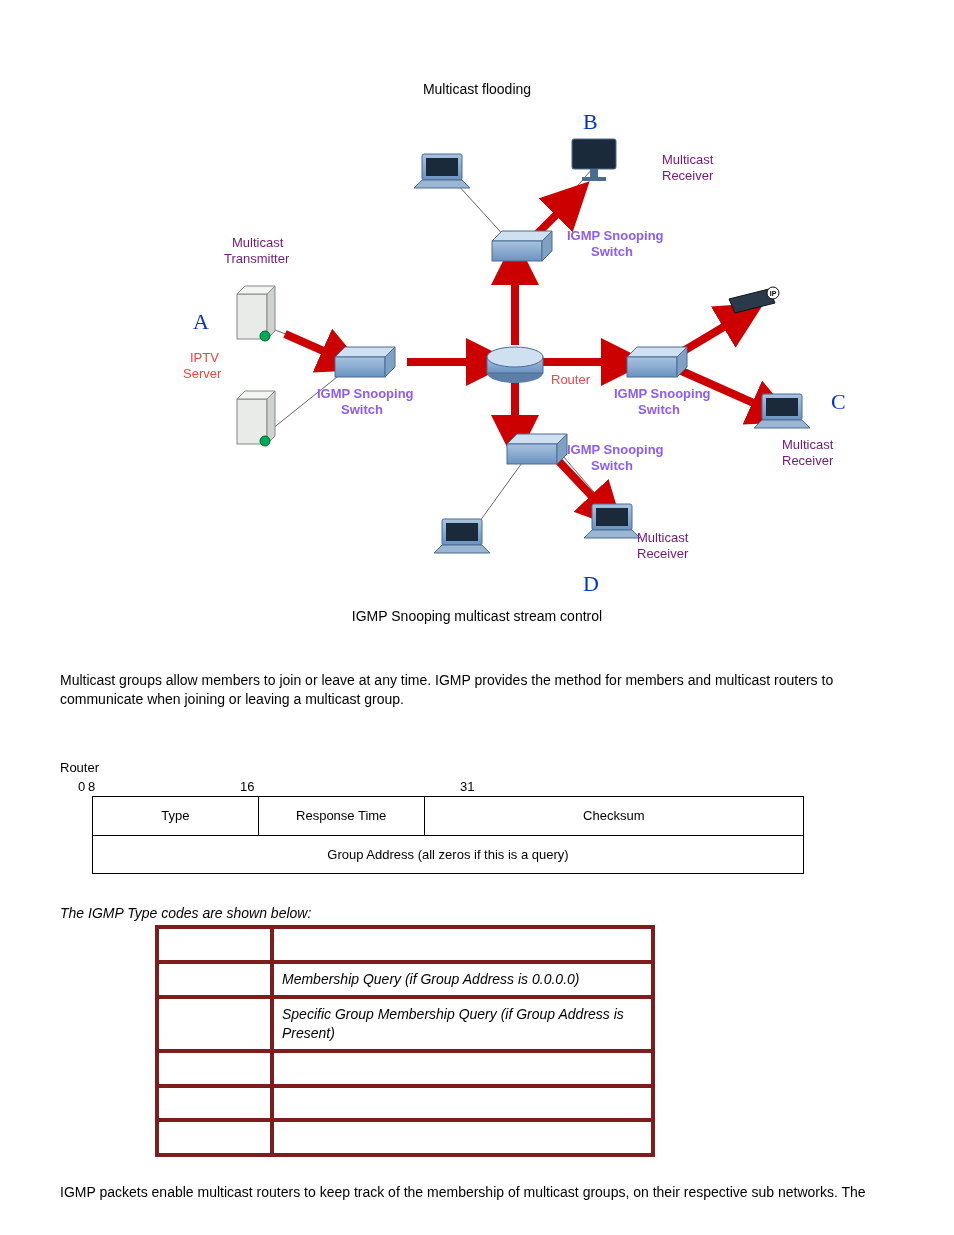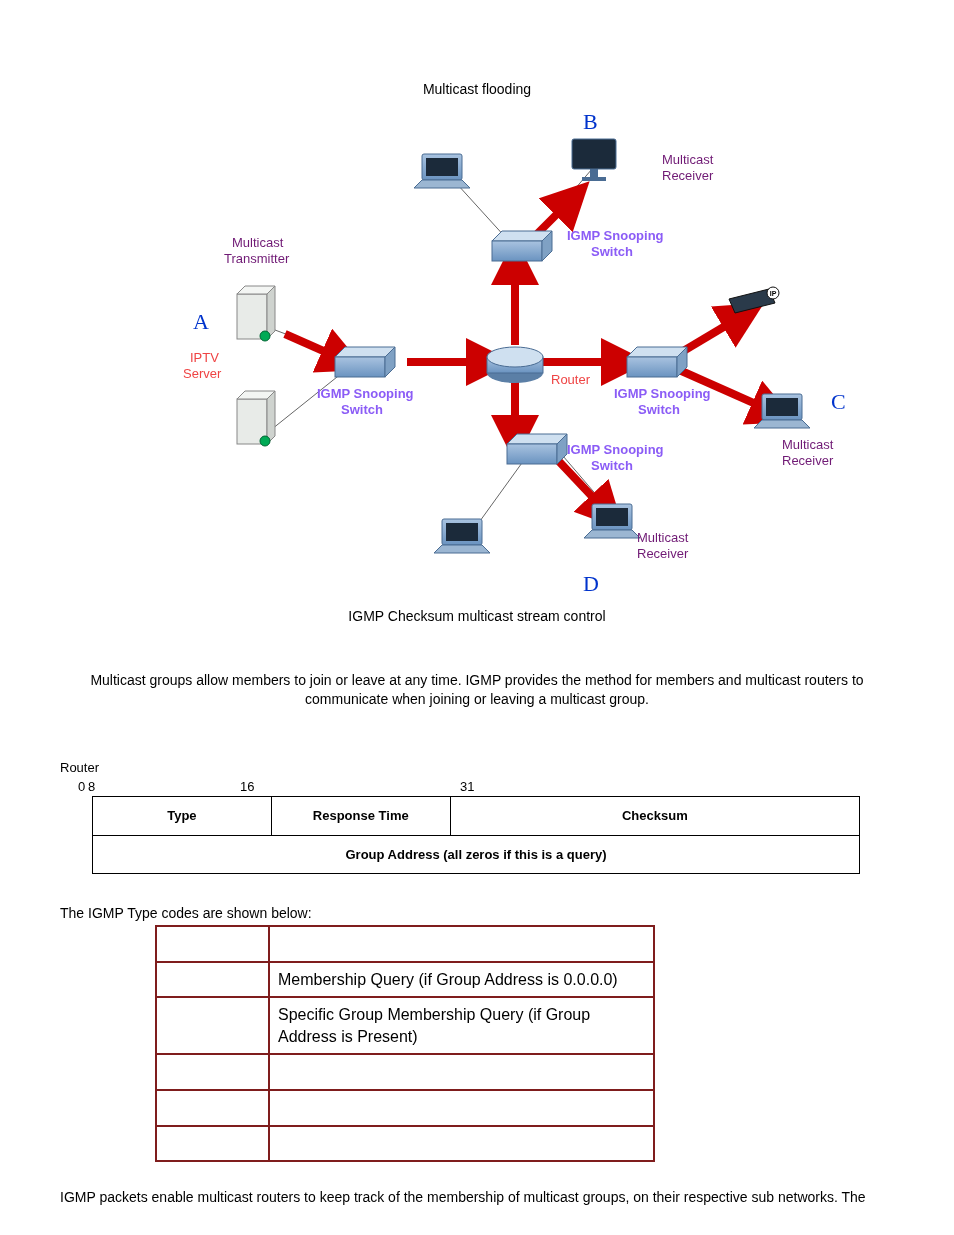--- a/index.html
+++ b/index.html
@@ -6,35 +6,35 @@
   .page{width:954px;min-height:1235px;margin:0 auto;position:relative;padding:80px 60px 40px 60px;box-sizing:border-box;font-size:14px;line-height:1.35;}
   .fig-caption{text-align:center;font-size:14px;}
   .diagram{position:relative;width:720px;height:490px;margin:10px auto 8px auto;}
   .diagram svg{position:absolute;top:0;left:0;}
   .lbl{position:absolute;font-size:13px;white-space:nowrap;}
   .green{color:#701a75;}
   .blue{color:#8b5cf6;font-weight:bold;}
   .bigblue{color:#0033cc;font-size:22px;font-family:"Times New Roman",serif;}
   .black{color:#ef4444;}
   .body-text{margin-top:15px;}
-  .body-text p{margin:0 0 2px 0;text-align:center;}
+  .body-text p{margin:0 0 2px 0;}
   .octets-block{margin-top:50px;}
   .octets-title{font-size:13px;margin-bottom:2px;}
   .bit-labels{position:relative;height:16px;font-size:13px;}
   .bit-labels span{position:absolute;}
-  .packet-table{border-collapse:collapse;width:768px;margin-left:32px;margin-top:2px;font-weight:bold;}
+  .packet-table{border-collapse:collapse;width:712px;margin-left:32px;margin-top:2px;}
   .packet-table td{border:1px solid #000;padding:10px 6px;text-align:center;font-size:13px;}
   .packet-table .type{width:150px;}
   .packet-table .resp{width:150px;}
   .packet-table .chk{width:360px;}
   .packet-table .grp{}
-  .type-codes{margin-top:30px;}
+  .type-codes{margin-top:30px;font-style:italic;}
   .type-codes-title{font-size:14px;margin-bottom:2px;}
   .codes-table{border-collapse:collapse;width:500px;margin-left:95px;}
-  .codes-table td{border:2px solid #7f1d1d;padding:6px 8px;font-size:16px;vertical-align:top;}
+  .codes-table td{border:4px solid #7f1d1d;padding:6px 8px;font-size:14px;vertical-align:top;}
   .codes-table td.code{width:95px;}
   .closing{margin-top:26px;}
 </style>
 </head>
 <body>
 
 <div class="page">
 
   <div class="fig-caption">Multicast flooding</div>
 
@@ -176,21 +176,21 @@
     <span class="lbl blue" style="left:200px;top:276px;">IGMP Snooping</span>
     <span class="lbl blue" style="left:224px;top:292px;">Switch</span>
 
     <span class="lbl blue" style="left:497px;top:276px;">IGMP Snooping</span>
     <span class="lbl blue" style="left:521px;top:292px;">Switch</span>
 
     <span class="lbl blue" style="left:450px;top:332px;">IGMP Snooping</span>
     <span class="lbl blue" style="left:474px;top:348px;">Switch</span>
   </div>
 
-  <div class="fig-caption">IGMP Checksum multicast stream control</div>
+  <div class="fig-caption">IGMP Snooping multicast stream control</div>
 
   <div class="body-text" style="margin-top:45px;">
     <p>Multicast groups allow members to join or leave at any time. IGMP provides the method for members and multicast routers to communicate when joining or leaving a multicast group.</p>
   </div>
 
   <div class="octets-block">
     <div class="octets-title">Router</div>
     <div class="bit-labels" style="margin-left:0;">
       <span style="left:18px;">0</span>
       <span style="left:28px;">8</span>

